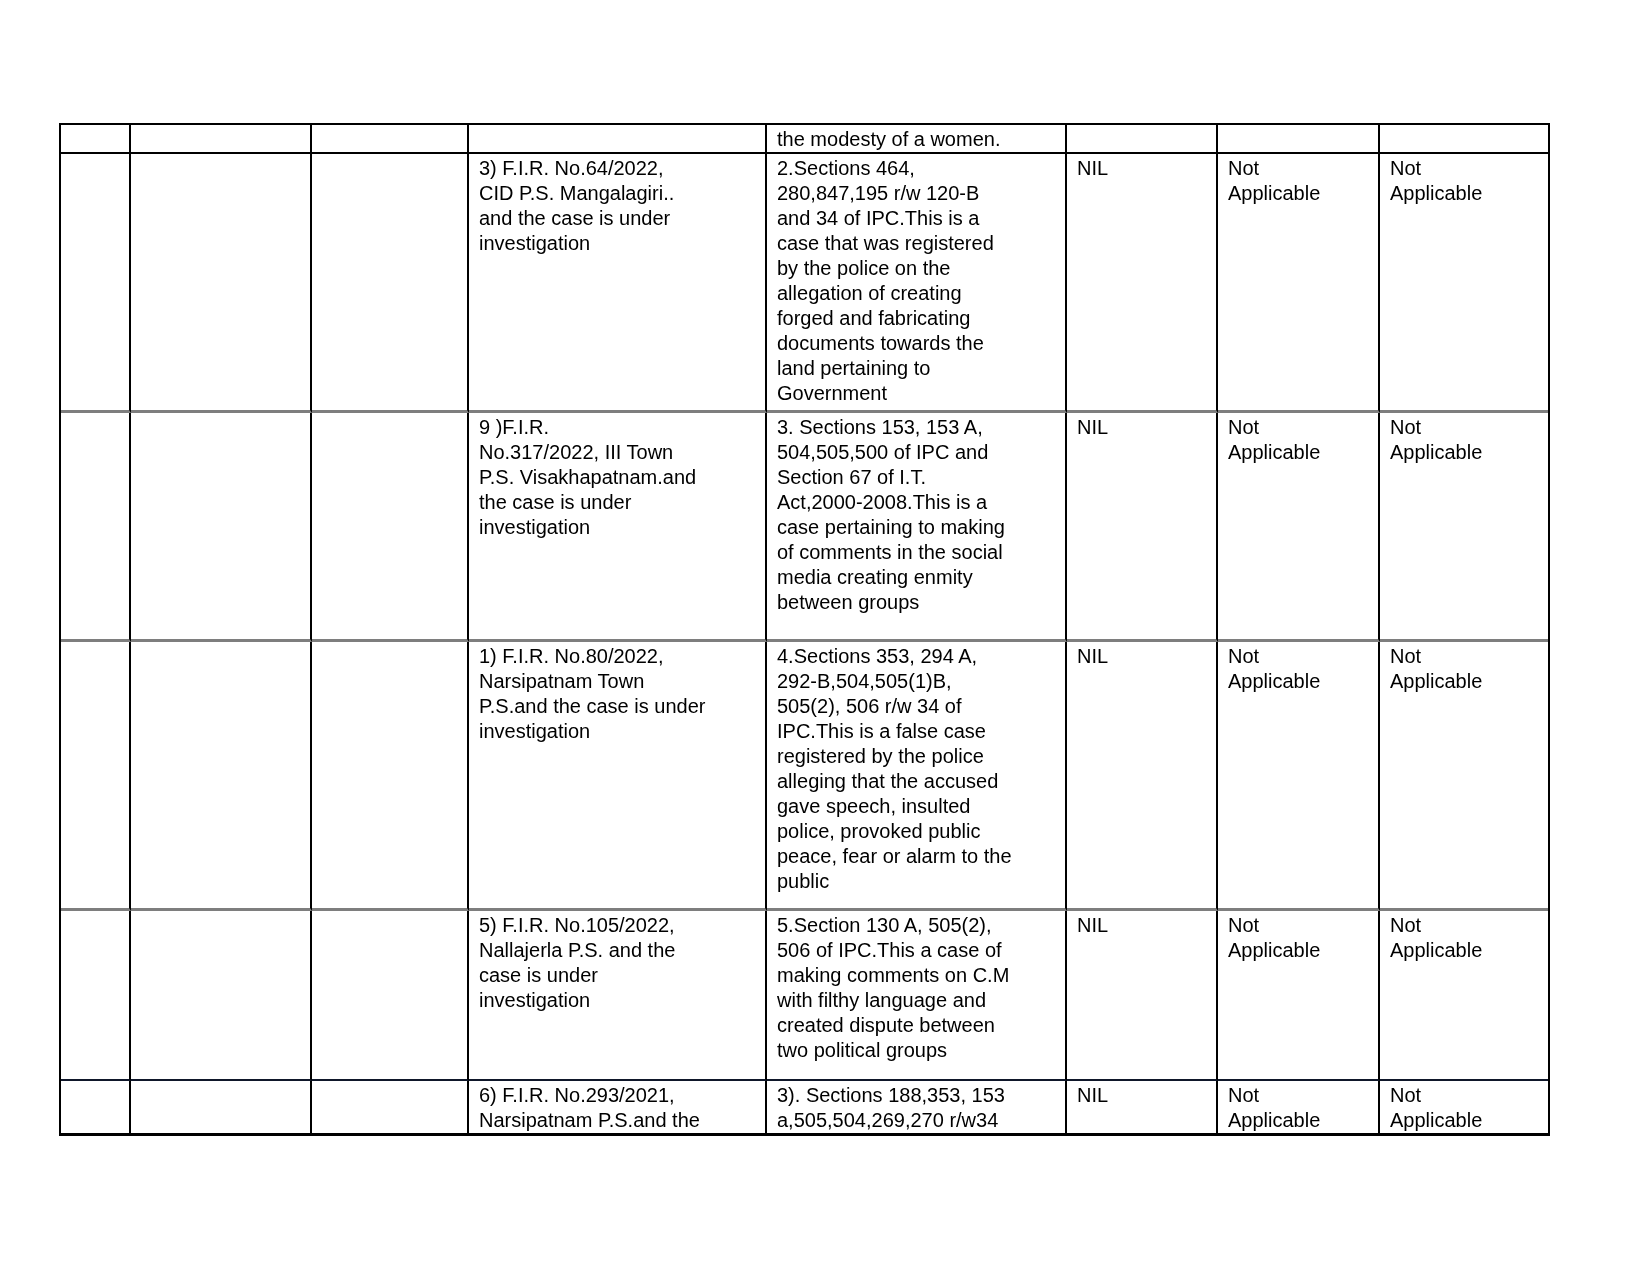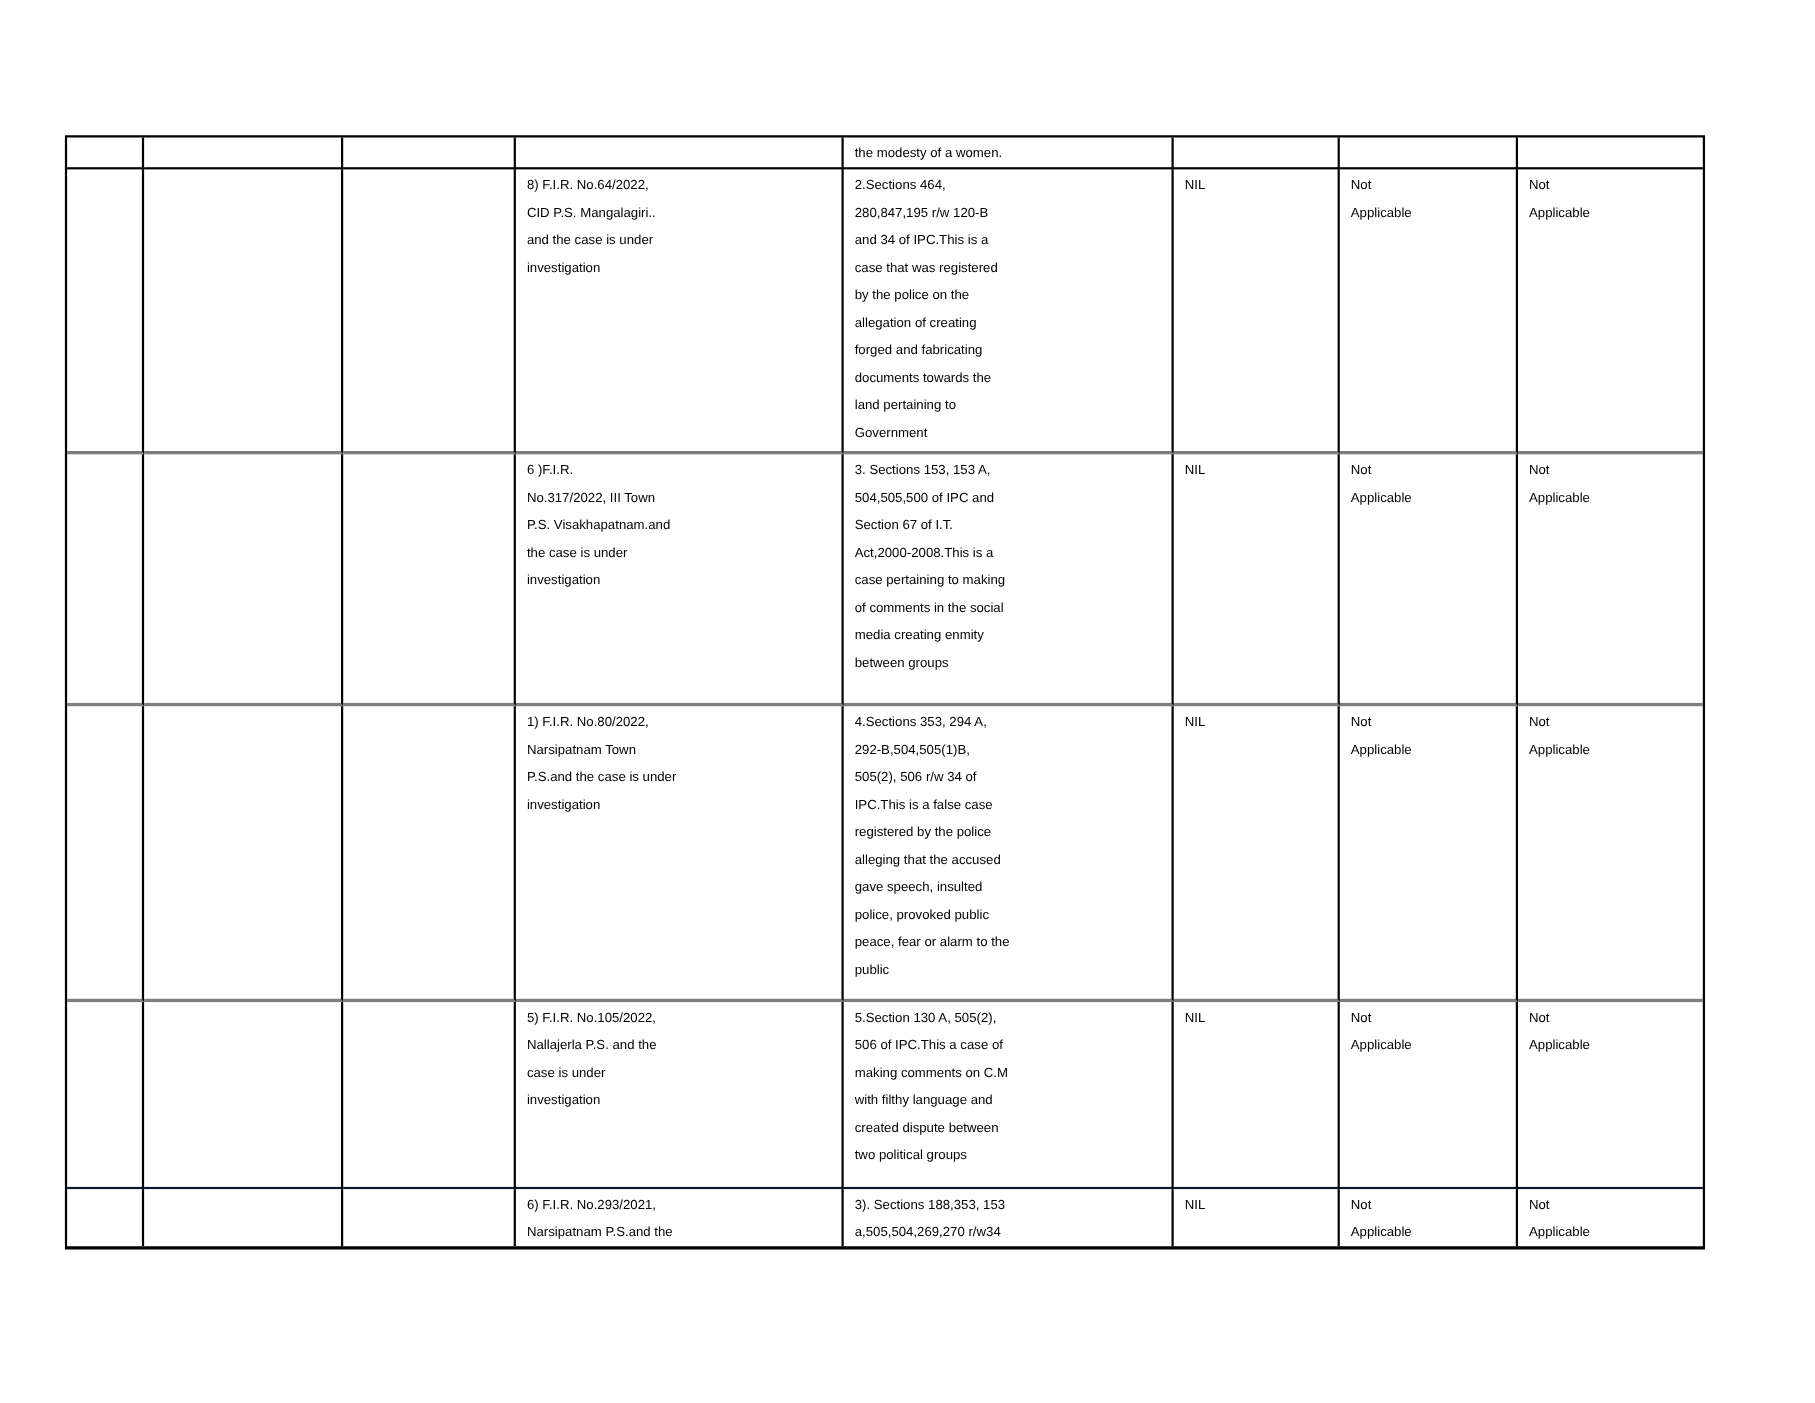--- a/index.html
+++ b/index.html
@@ -24,21 +24,21 @@
     grid-template-rows: 29px 259px 229px 269px 170px 52px;
     border: 2px solid #000000;
     border-bottom: 3px solid #000000;
     background: #ffffff;
   }
   .trow { display: contents; }
   .c {
     box-sizing: border-box;
     border-right: 2px solid #000000;
     padding: 2px 6px 2px 10px;
-    font-size: 12px;
+    font-size: 20px;
     line-height: 25px;
     white-space: pre-wrap;
     overflow: hidden;
     text-align: left;
     vertical-align: top;
   }
   .trow > .c:last-child { border-right: none; }
   .row-0 > .c { border-bottom: 2px solid #000000; }
   .row-1 > .c,
   .row-2 > .c,
@@ -60,21 +60,21 @@
       <div class="c">the modesty of a women.</div>
       <div class="c"></div>
       <div class="c"></div>
       <div class="c"></div>
     </div>
 
     <div class="trow row-1">
       <div class="c"></div>
       <div class="c"></div>
       <div class="c"></div>
-      <div class="c">8) F.I.R. No.64/2022,
+      <div class="c">3) F.I.R. No.64/2022,
 CID P.S. Mangalagiri..
 and the case is under
 investigation</div>
       <div class="c">2.Sections 464,
 280,847,195 r/w 120-B
 and 34 of IPC.This is a
 case that was registered
 by the police on the
 allegation of creating
 forged and fabricating
@@ -85,21 +85,21 @@
       <div class="c">Not
 Applicable</div>
       <div class="c">Not
 Applicable</div>
     </div>
 
     <div class="trow row-2">
       <div class="c"></div>
       <div class="c"></div>
       <div class="c"></div>
-      <div class="c">6 )F.I.R.
+      <div class="c">9 )F.I.R.
 No.317/2022, III Town
 P.S. Visakhapatnam.and
 the case is under
 investigation</div>
       <div class="c">3. Sections 153, 153 A,
 504,505,500 of IPC and
 Section 67 of I.T.
 Act,2000-2008.This is a
 case pertaining to making
 of comments in the social

